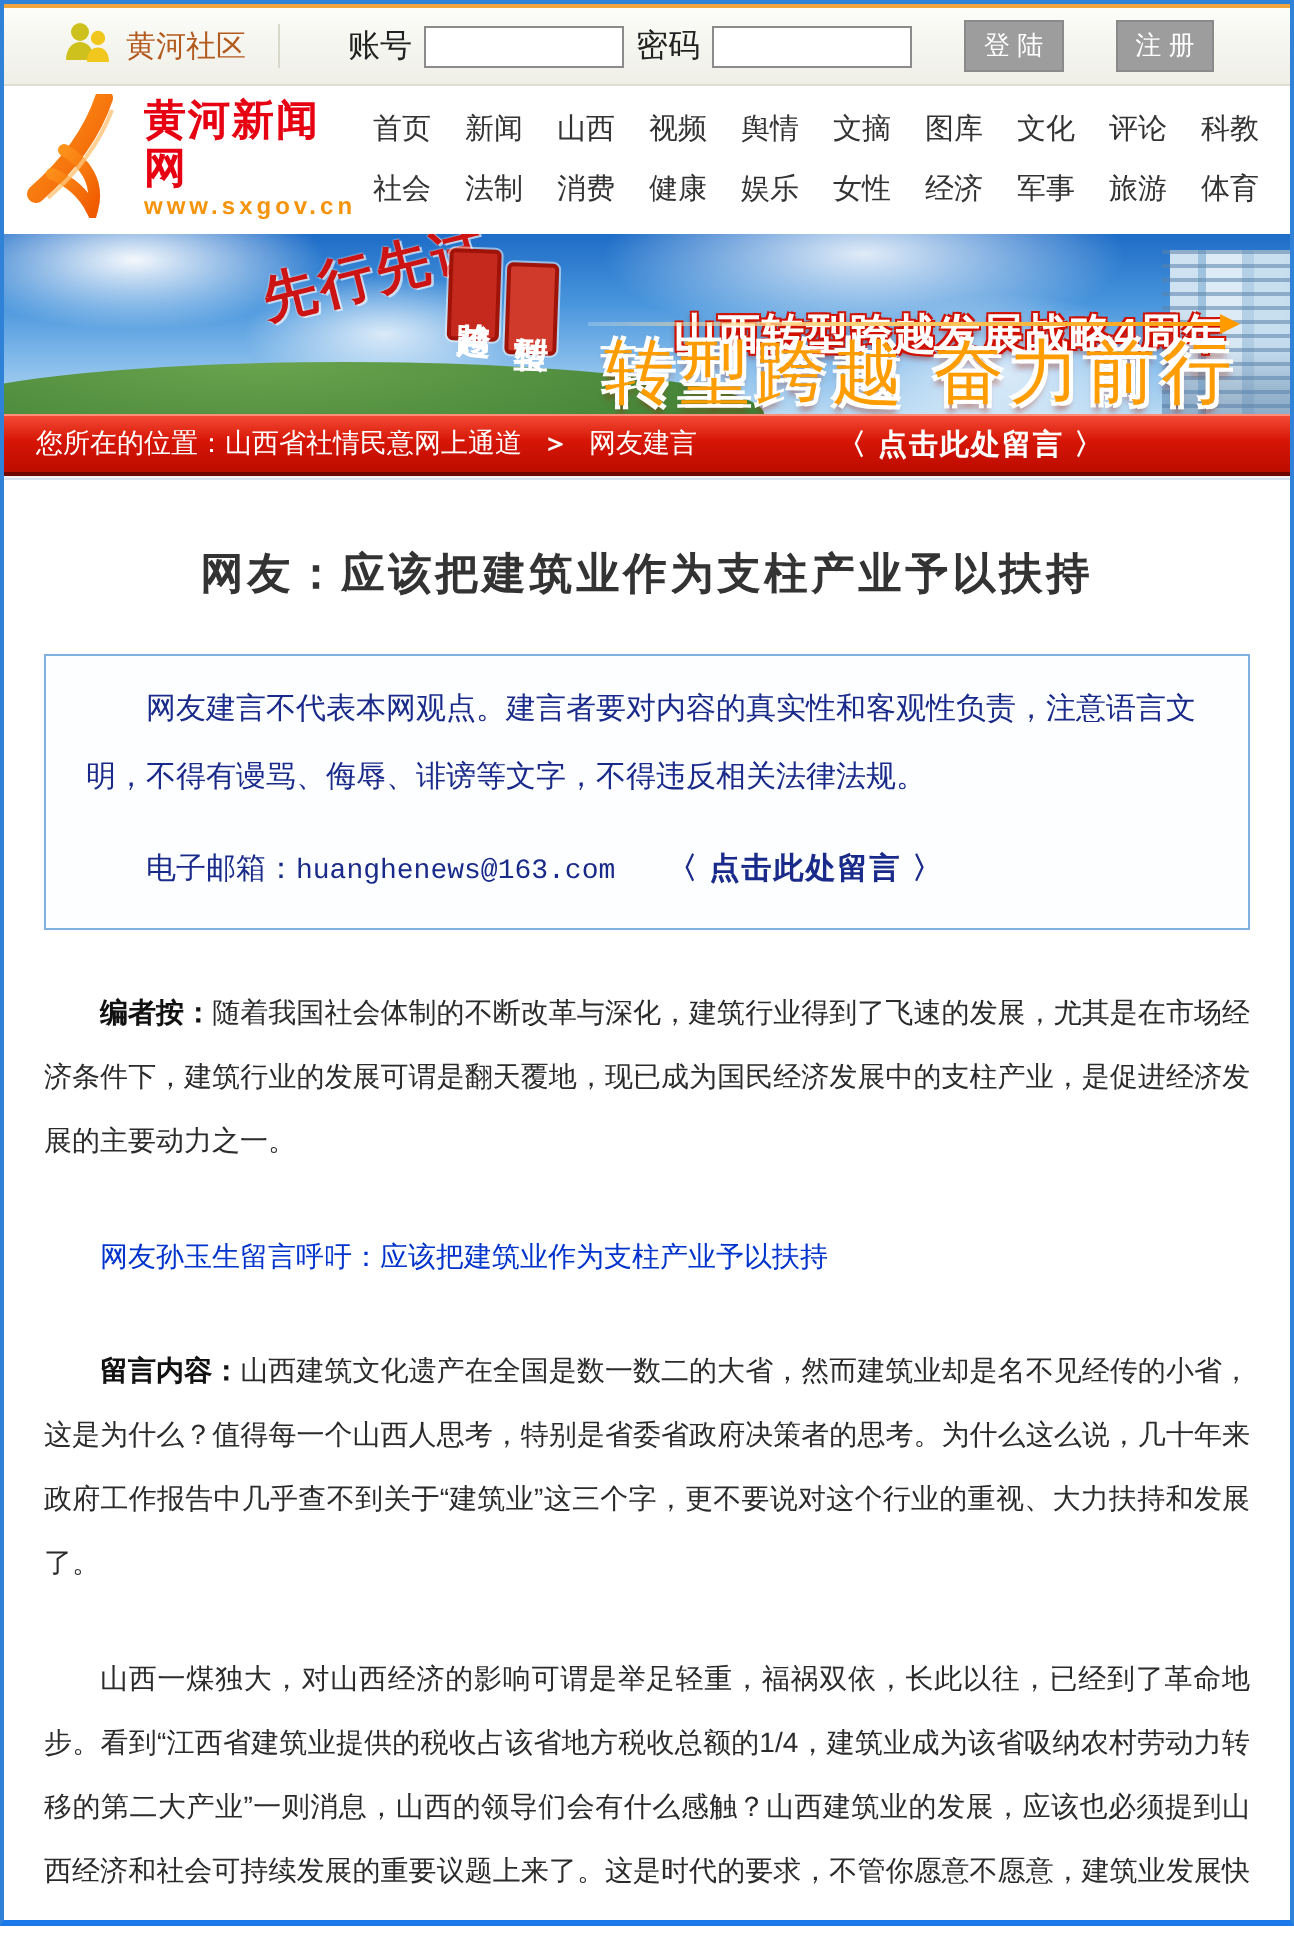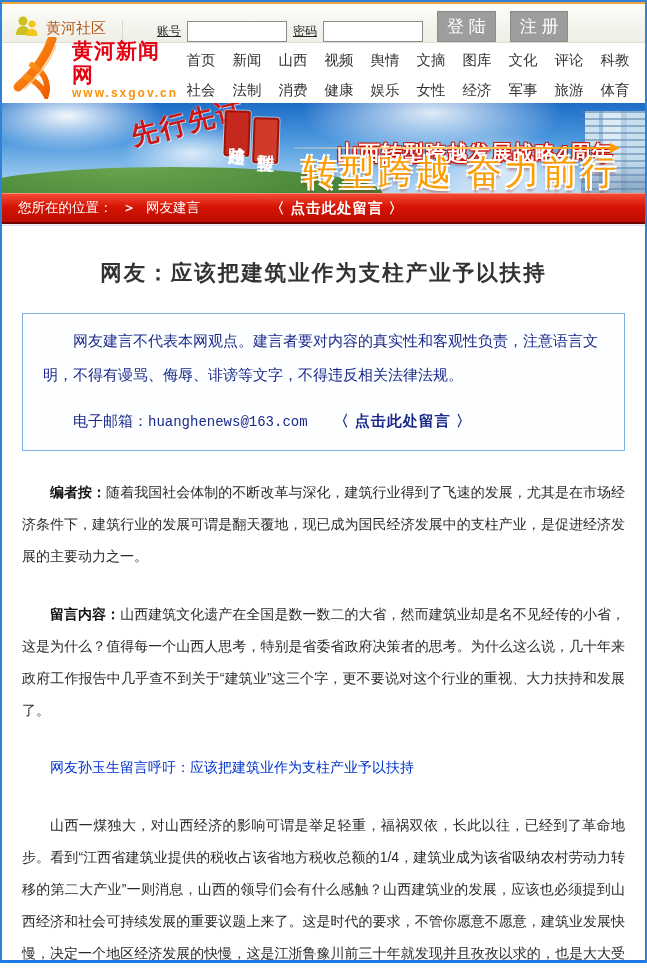--- a/index.html
+++ b/index.html
@@ -10,43 +10,43 @@
     position:relative;
   }
   .page {
     width:647px; height:963px;
     border:2px solid #2f82d8; border-bottom:3px solid #1a78e8;
     background:#fff; overflow:hidden; position:relative;
   }
 
   
   .topbar {
-    height:41px; display:flex; align-items:flex-end;
+    height:41px; display:flex; align-items:center;
     background:linear-gradient(#fcfcf9,#efefe7);
     border-bottom:1px solid #ddddd2;
     border-top:2px solid #f0a63c;
-    padding:0 12px; font-size:14px; color:#333;
+    padding:0 29px; font-size:14px; color:#333;
   }
   .tb-item { display:flex; align-items:center; gap:6px; cursor:pointer; }
   .tb-label { color:#b35a1f; font-size:15px; }
   .tb-sep { width:1px; height:22px; background:#d8d8cc; margin:0 16px; }
   .tb-form { display:flex; align-items:center; gap:6px; margin-left:18px; }
-  .tb-form label { font-size:12px; color:#222;text-decoration:underline; }
+  .tb-form label { font-size:16px; color:#222; }
   .tb-input {
     width:100px; height:21px; border:1px solid #8b8b8b; background:#fff;
     font-size:12px; padding:0 4px;
   }
   .tb-btn {
     background:#9d9d9d; border:1px solid #8a8a8a; color:#fff;
-    font-size:17px; padding:3px 9px; margin-left:14px; cursor:pointer;
+    font-size:13px; padding:3px 9px; margin-left:26px; cursor:pointer;
     font-family:"Liberation Sans", sans-serif;
   }
 
   
-  .header { height:60px; display:flex; align-items:flex-end; padding:0 10px; background:#fff; }
+  .header { height:74px; display:flex; align-items:center; padding:0 10px; background:#fff; }
   .logo { display:flex; align-items:center; gap:2px; width:180px; cursor:pointer; }
   .logo-text { display:flex; flex-direction:column; line-height:1.15; }
   .logo-name { color:#e60012; font-size:21px; font-weight:bold; letter-spacing:1px; }
   .logo-url { color:#f5930a; font-size:12px; font-weight:bold; letter-spacing:2px; }
   .nav { margin-left:auto; display:flex; flex-direction:column; gap:4px; }
   .nav-row { display:flex; justify-content:flex-end; }
   .nav-link {
     font-size:14.5px; color:#333; padding:0 8.5px; line-height:26px;
     text-decoration:none; cursor:pointer; white-space:nowrap;
   }
@@ -238,38 +238,39 @@
       <span class="seal">跨越</span>
       <span class="seal s2">转型</span>
     </div>
     <div class="banner-subtitle">山西转型跨越发展战略4周年</div>
     <div class="banner-line"></div>
     <div class="banner-slogan">转型跨越  奋力前行</div>
   </div>
 
   <div class="redbar">
     <span>您所在的位置：</span>
+    <a>山西省社情民意网上通道</a>
     <span class="rb-sep">＞</span>
     <a>网友建言</a>
     <a class="rb-cta">〈 点击此处留言 〉</a>
   </div>
   <div class="redbar-under"></div>
 
   <div class="content">
     <h1 class="article-title">网友：应该把建筑业作为支柱产业予以扶持</h1>
 
     <div class="notice">
       <div class="notice-text">网友建言不代表本网观点。建言者要对内容的真实性和客观性负责，注意语言文明，不得有谩骂、侮辱、诽谤等文字，不得违反相关法律法规。</div>
       <div class="notice-email-row">
         <span style="margin-left:2em">电子邮箱：</span><a class="notice-email">huanghenews@163.com</a><a class="notice-cta">〈 点击此处留言 〉</a>
       </div>
     </div>
 
     <p class="body-para"><span class="para-label">编者按：</span><span>随着我国社会体制的不断改革与深化，建筑行业得到了飞速的发展，尤其是在市场经济条件下，建筑行业的发展可谓是翻天覆地，现已成为国民经济发展中的支柱产业，是促进经济发展的主要动力之一。</span></p>
 
+    <p class="body-para"><a class="appeal-link">网友孙玉生留言呼吁：应该把建筑业作为支柱产业予以扶持</a></p>
+
     <p class="body-para"><span class="para-label">留言内容：</span><span>山西建筑文化遗产在全国是数一数二的大省，然而建筑业却是名不见经传的小省，这是为什么？值得每一个山西人思考，特别是省委省政府决策者的思考。为什么这么说，几十年来政府工作报告中几乎查不到关于“建筑业”这三个字，更不要说对这个行业的重视、大力扶持和发展了。</span></p>
 
-    <p class="body-para"><a class="appeal-link">网友孙玉生留言呼吁：应该把建筑业作为支柱产业予以扶持</a></p>
-
     <p class="body-para"><span>山西一煤独大，对山西经济的影响可谓是举足轻重，福祸双依，长此以往，已经到了革命地步。看到“江西省建筑业提供的税收占该省地方税收总额的1/4，建筑业成为该省吸纳农村劳动力转移的第二大产业”一则消息，山西的领导们会有什么感触？山西建筑业的发展，应该也必须提到山西经济和社会可持续发展的重要议题上来了。这是时代的要求，不管你愿意不愿意，建筑业发展快慢，决定一个地区经济发展的快慢，这是江浙鲁豫川前三十年就发现并且孜孜以求的，也是大大受益了的。当然，根本的问题是自然生态和人口压力现实！山西建筑业需要有人来唤醒，需要这个产业崛起！因为这个产业有很大的发展前途和空间，作为一个发展中的省份，如果没有一个强大的建筑业做后盾，它的发展是缺乏动力和支撑的。</span></p>
   </div>
 
 </div>
 
 </body></html>

